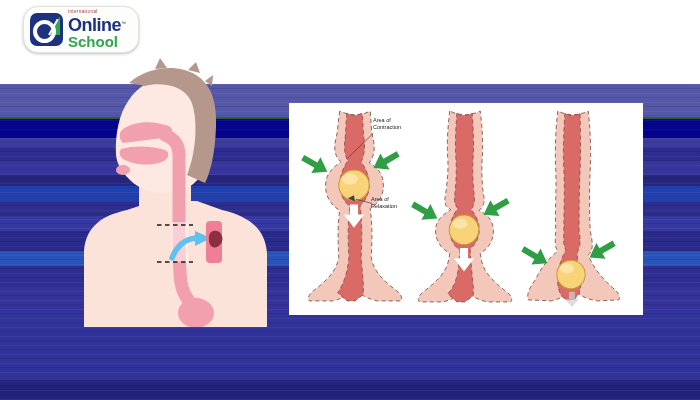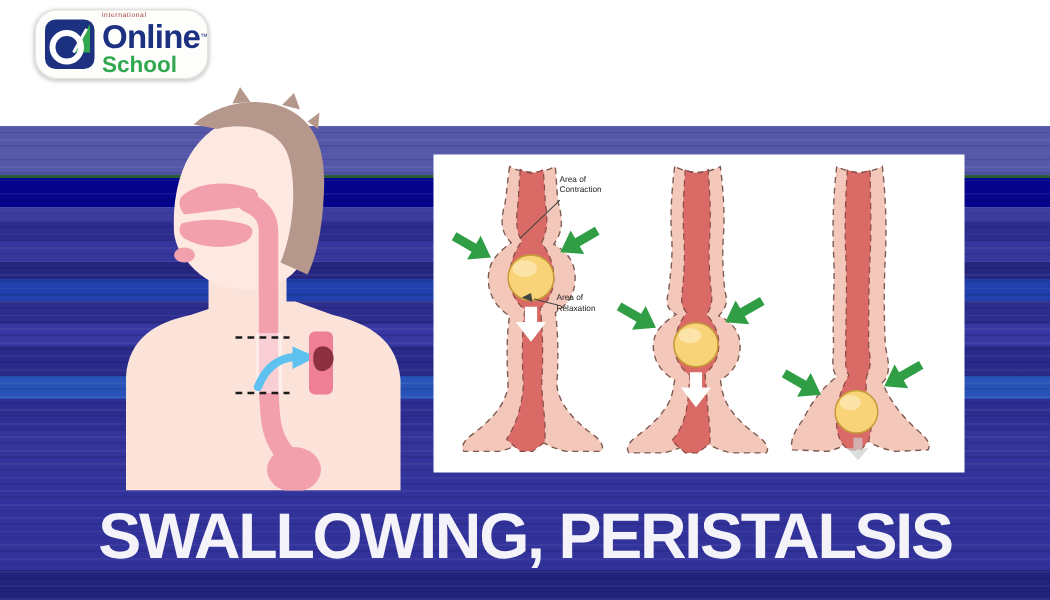--- a/index.html
+++ b/index.html
@@ -34,21 +34,21 @@
         display:flex;align-items:center;padding:0 6px;box-sizing:border-box;}
   .logo-icon{position:relative;width:33px;height:33px;background:#1c3180;border-radius:7px;flex:0 0 auto;}
   .logo-ring{position:absolute;left:3px;bottom:3px;width:15px;height:15px;border:4.5px solid #ffffff;
              border-radius:50%;}
   .logo-sail{position:absolute;right:3px;top:3px;width:0;height:0;
              border-bottom:19px solid #2fa84f;border-left:11px solid transparent;}
   .logo-sail-gap{position:absolute;right:13px;top:4px;width:2px;height:18px;background:#fdfdfb;
              transform:rotate(29deg);transform-origin:bottom;}
   .logo-text{margin-left:5px;line-height:1;}
   .logo-tagline{font-size:4.5px;color:#a83a3a;letter-spacing:.4px;margin-bottom:1px;}
-  .logo-name{font-size:22px;font-weight:bold;color:#1c3180;letter-spacing:-.5px;}
+  .logo-name{font-size:18px;font-weight:bold;color:#1c3180;letter-spacing:-.5px;}
   .logo-tm{font-size:5px;vertical-align:super;color:#1c3180;}
   .logo-sub{font-size:15px;font-weight:bold;color:#2fa84f;margin-top:0;}
   
   .person{position:absolute;left:59px;top:55px;}
   
   .panel{position:absolute;left:289px;top:103px;width:354px;height:212px;background:#ffffff;}
   .fig{position:absolute;top:6px;}
   .fig1{left:10px}.fig2{left:120px}.fig3{left:228px}
   .fig-label{position:absolute;width:42px;font-size:5.5px;line-height:1.2;color:#222;
              font-family:"Liberation Sans", sans-serif;}
@@ -139,15 +139,14 @@
       <ellipse cx="49" cy="157" rx="7" ry="5" fill="#fce3a8"></ellipse>
       <polygon fill="#cfcfcf" opacity="0.7" points="51,180 57,180 57,187 61,187 54,195 47,187 51,187"></polygon>
       <polygon fill="#2f9e44" points="0,6 15,6 15,0 28,9 15,18 15,12 0,12" transform="translate(10,130) rotate(30)"></polygon>
       <polygon fill="#2f9e44" points="0,6 15,6 15,0 28,9 15,18 15,12 0,12" transform="translate(100,140) rotate(150)"></polygon>
     </svg>
 
     <div class="fig-label lbl-contraction">Area of Contraction</div>
     <div class="fig-label lbl-relaxation">Area of Relaxation</div>
   </div>
 
-  <div class="title">SWALLOWING, PERISTALSIS</div>
 
 </div>
 
 </body></html>

